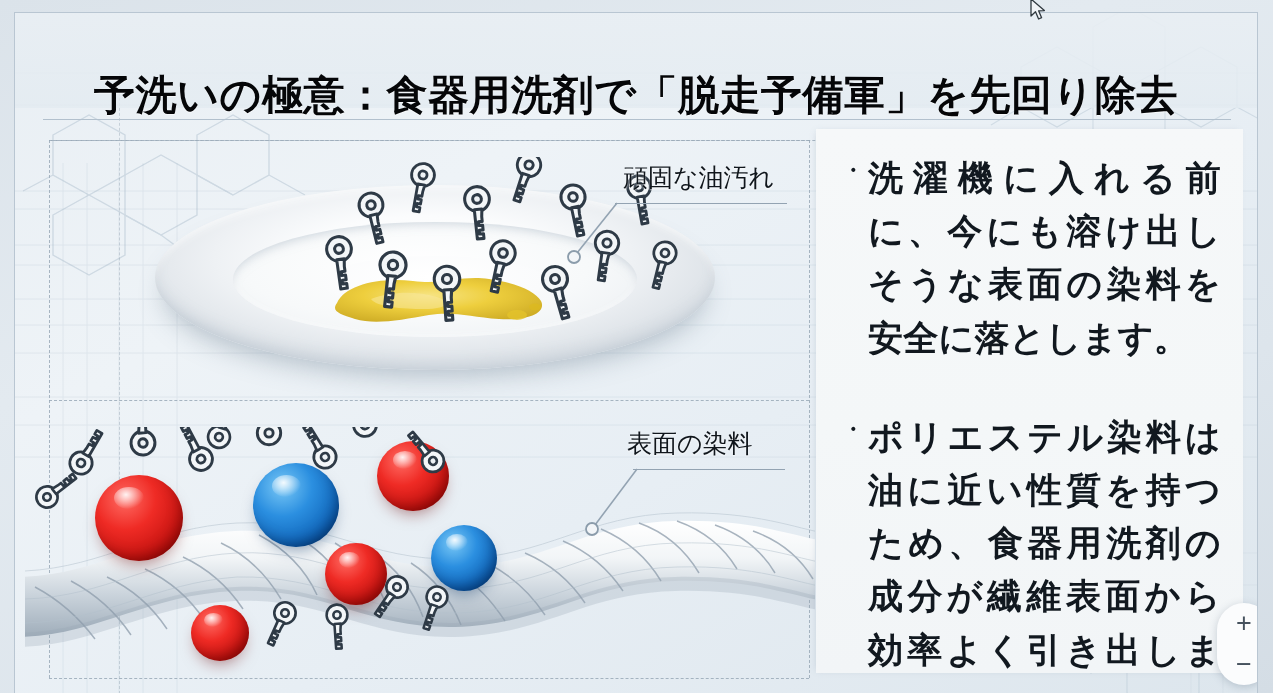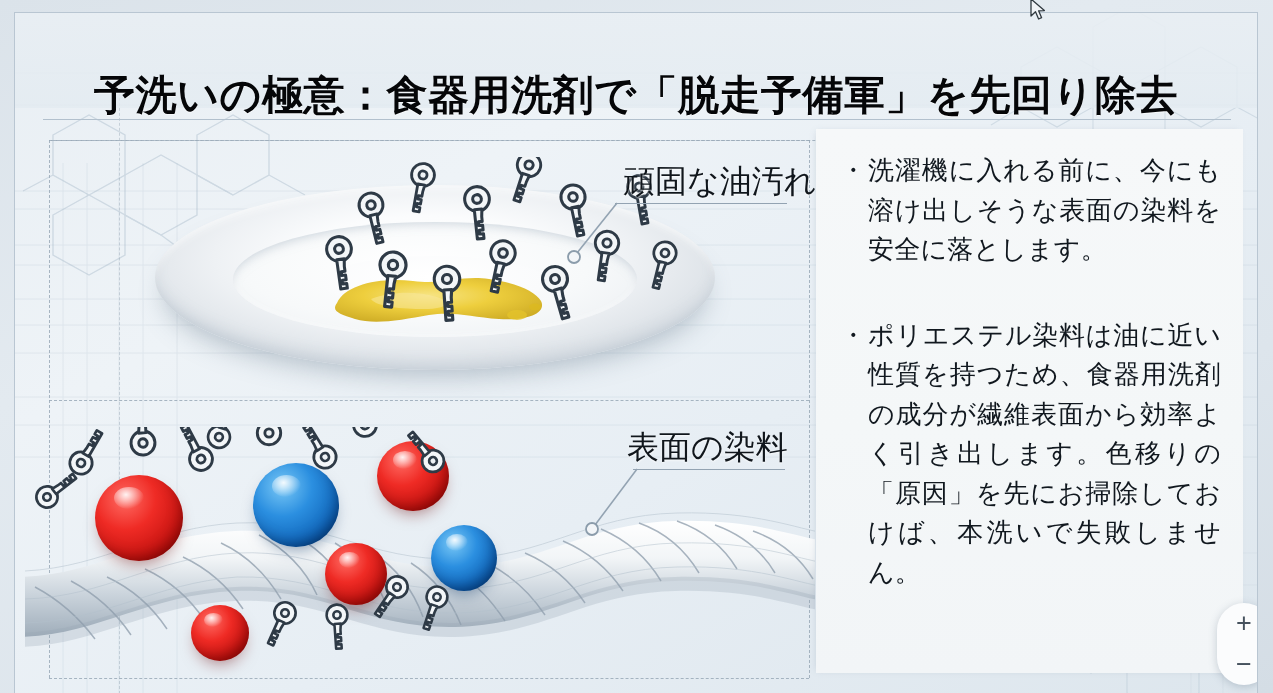--- a/index.html
+++ b/index.html
@@ -183,21 +183,21 @@
 
   
   .keys-layer { position: absolute; inset: 0; pointer-events: none; }
   .key-stroke { fill: #f3f6f8; stroke: #2e3a46; stroke-width: 3.2; stroke-linejoin: round; }
   .key-hole   { fill: #eef2f5; stroke: #2e3a46; stroke-width: 3.2; }
 
   
   .callout { position: absolute; }
   .callout-text {
     position: absolute;
-    font-size: 32px;
+    font-size: 25px;
     font-weight: 500;
     color: #10161c;
     white-space: nowrap;
     line-height: 1.15;
     text-shadow: 0 1px 2px rgba(255,255,255,.85);
   }
   .callout-underline {
     position: absolute;
     height: 0;
     border-top: 1.6px solid #93a3b2;
@@ -225,26 +225,27 @@
     margin-bottom: 46px;
   }
   .bullet-dot {
     flex: 0 0 auto;
     font-size: 26px;
     line-height: 1.52;
     color: #11181f;
     margin-right: 2px;
   }
   .bullet-body {
-    font-size: 26px;
+    font-size: 35px;
     line-height: 1.52;
     color: #11181f;
     letter-spacing: .2px;
     text-align: justify;
     text-justify: inter-character;
+    font-weight: bold;
   }
 
   
   .zoom-ctl {
     position: absolute;
     right: -14px;
     bottom: 8px;
     width: 54px;
     height: 82px;
     border-radius: 27px;

